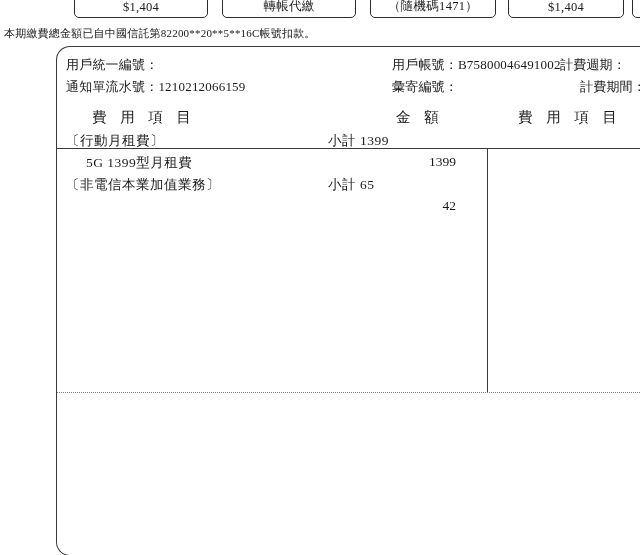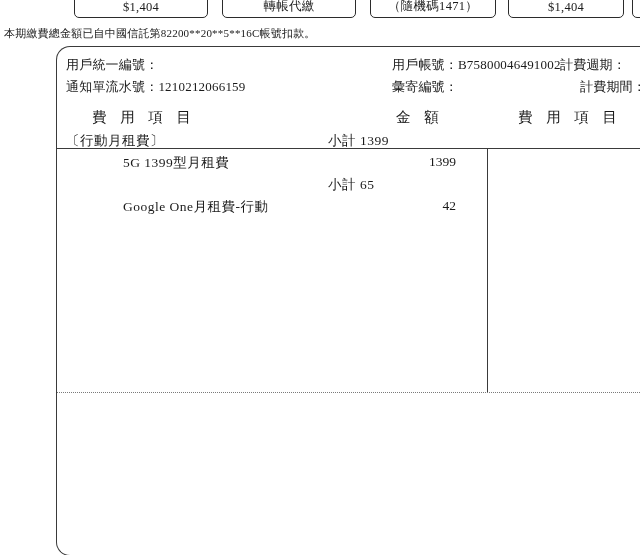--- a/index.html
+++ b/index.html
@@ -154,21 +154,20 @@
   .fee-sub {
     position: absolute;
     left: 288px;
     letter-spacing: .5px;
     margin-left: 40px;
   }
   .fee-desc {
     position: absolute;
     left: 86px;
     letter-spacing: .5px;
-    margin-left: 37px;
   }
   .fee-amt {
     position: absolute;
     left: 400px;
     width: 56px;
     text-align: right;
   }
 </style>
 </head>
 <body>
@@ -229,22 +228,22 @@
     <div class="fee-row">
       <span class="fee-group">〔行動月租費〕</span>
       <span class="fee-sub">小計 1399</span>
       <span class="fee-amt"></span>
     </div>
     <div class="fee-row">
       <span class="fee-desc">5G 1399型月租費</span>
       <span class="fee-amt">1399</span>
     </div>
     <div class="fee-row">
+      <span class="fee-group">〔非電信本業加值業務〕</span>
       <span class="fee-sub">小計 65</span>
       <span class="fee-amt"></span>
     </div>
     <div class="fee-row">
-      <span class="fee-desc">Google One月租費-行動</span>
       <span class="fee-amt">42</span>
     </div>
   </div>
 
 </div>
 
 </body></html>

